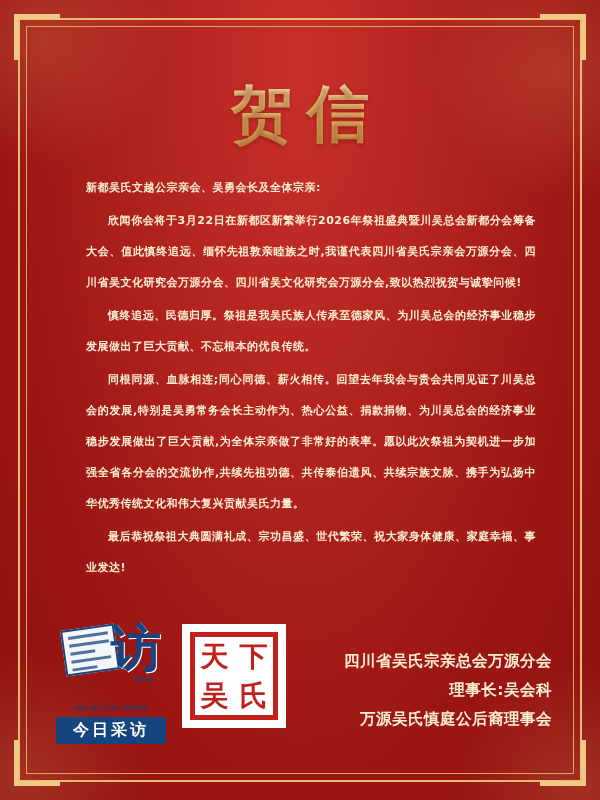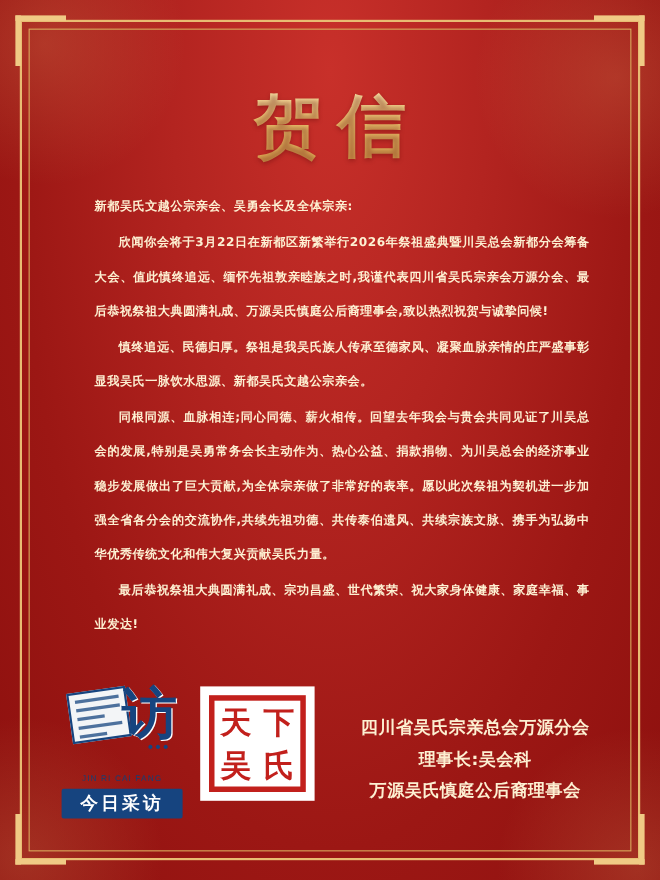--- a/index.html
+++ b/index.html
@@ -93,23 +93,23 @@
     font-family: "DejaVu Sans", "Liberation Sans", sans-serif;
   }
   .body p {
     margin: 0 0 2px 0;
     letter-spacing: 0.5px;
   }
   .body p.indent { text-indent: 2em; }
 
   .signature {
     position: absolute;
-    right: 64px;
+    right: 48px;
     bottom: 66px;
-    text-align: center;
+    text-align: right;
     color: #fdf0d2;
     font-size: 15.5px;
     line-height: 29px;
     font-weight: bold;
     font-family: "DejaVu Sans", "Liberation Sans", sans-serif;
     letter-spacing: 0.5px;
   }
   .signature div { white-space: nowrap; }
 
   
@@ -159,21 +159,21 @@
     bottom: 14px;
     color: #16447f;
     font-size: 14px;
     letter-spacing: 2px;
   }
   .logo-pinyin {
     margin-top: 2px;
     font-size: 7.5px;
     color: #163f75;
     letter-spacing: 1px;
-    font-weight: normal;
+    font-weight: bold;
   }
   .logo-label {
     margin-top: 5px;
     background: #16447f;
     color: #ffffff;
     font-size: 16px;
     font-weight: bold;
     padding: 3px 6px;
     letter-spacing: 3px;
     border-radius: 2px;
@@ -225,22 +225,22 @@
   <div class="frame-inner"></div>
   <div class="corner tl"></div>
   <div class="corner tr"></div>
   <div class="corner bl"></div>
   <div class="corner br"></div>
 
   <div class="title">贺信</div>
 
   <div class="body">
     <p>新都吴氏文越公宗亲会、吴勇会长及全体宗亲:</p>
-    <p class="indent">欣闻你会将于3月22日在新都区新繁举行2026年祭祖盛典暨川吴总会新都分会筹备大会、值此慎终追远、缅怀先祖敦亲睦族之时,我谨代表四川省吴氏宗亲会万源分会、最后恭祝祭祖大典圆满礼成、万源吴氏慎庭公后裔理事会,致以热烈祝贺与诚挚问候!</p>
-    <p class="indent">慎终追远、民德归厚。祭祖是我吴氏族人传承至德家风、凝聚血脉亲情的庄严盛事彰显我吴氏一脉饮水思源、新都吴氏文越公宗亲会。</p>
+    <p class="indent">欣闻你会将于3月22日在新都区新繁举行2026年祭祖盛典暨川吴总会新都分会筹备大会、值此慎终追远、缅怀先祖敦亲睦族之时,我谨代表四川省吴氏宗亲会万源分会、四川省吴文化研究会万源分会、四川省吴文化研究会万源分会,致以热烈祝贺与诚挚问候!</p>
+    <p class="indent">慎终追远、民德归厚。祭祖是我吴氏族人传承至德家风、为川吴总会的经济事业稳步发展做出了巨大贡献、不忘根本的优良传统。</p>
     <p class="indent">同根同源、血脉相连;同心同德、薪火相传。回望去年我会与贵会共同见证了川吴总会的发展,特别是吴勇常务会长主动作为、热心公益、捐款捐物、为川吴总会的经济事业稳步发展做出了巨大贡献,为全体宗亲做了非常好的表率。愿以此次祭祖为契机进一步加强全省各分会的交流协作,共续先祖功德、共传泰伯遗风、共续宗族文脉、携手为弘扬中华优秀传统文化和伟大复兴贡献吴氏力量。</p>
     <p class="indent">最后恭祝祭祖大典圆满礼成、宗功昌盛、世代繁荣、祝大家身体健康、家庭幸福、事业发达!</p>
   </div>
 
   <div class="signature">
     <div>四川省吴氏宗亲总会万源分会</div>
     <div>理事长:吴会科</div>
     <div>万源吴氏慎庭公后裔理事会</div>
   </div>
 

